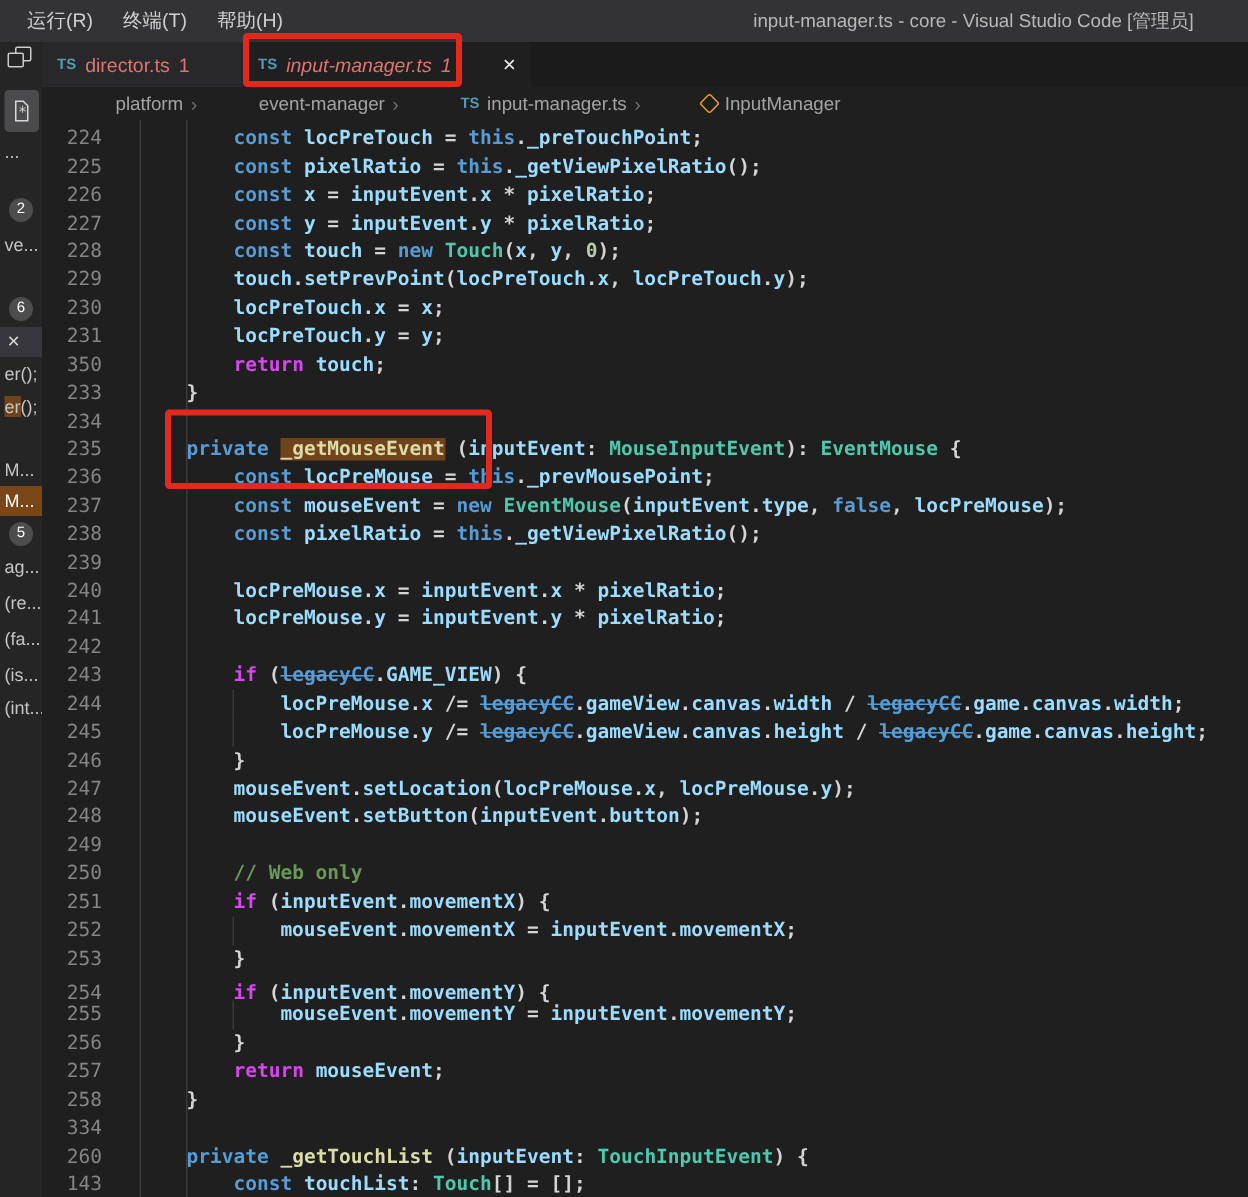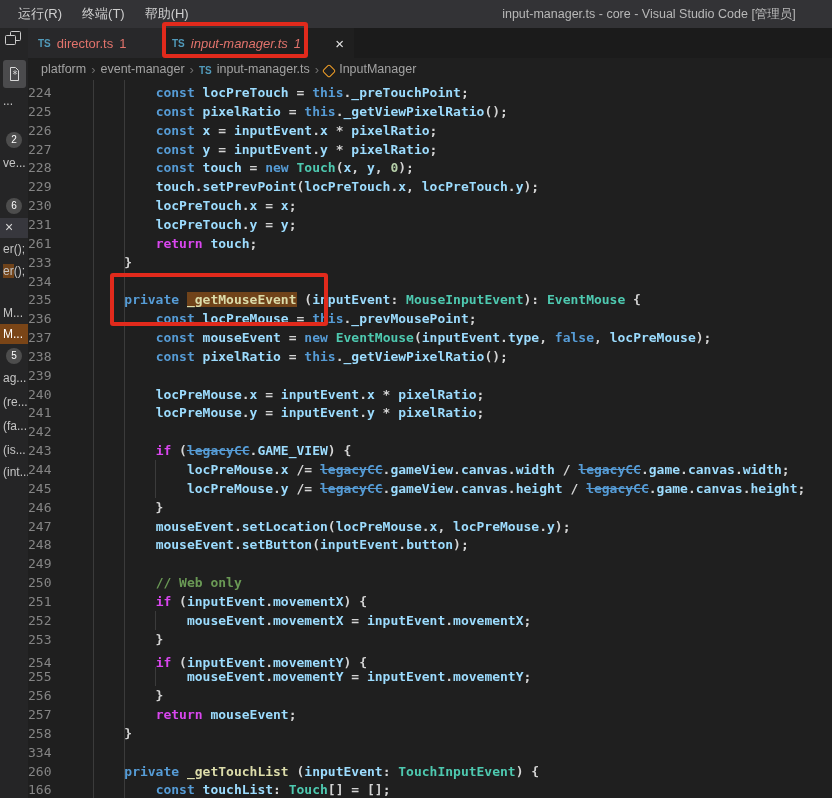--- a/index.html
+++ b/index.html
@@ -34,31 +34,31 @@
   .editor-col{position:absolute;left:28px;top:0;right:0;height:100%;}
   .tabbar{height:30px;background:#1b1b1b;display:flex;font-size:13px;}
   .tab{display:flex;align-items:center;padding:0 10px;gap:6px;box-sizing:border-box;height:30px;}
   .tab.inactive{background:#28282a;width:134px;}
   .tab.active{background:#1f1f1f;width:192px;font-style:italic;}
   .tab-label,.tab-badge{color:var(--tab-error-text);}
   .ts-icon{color:var(--ts-icon-blue);font-weight:700;font-size:10px;font-style:normal;letter-spacing:0;}
   .tab-close{color:#e6e6e6;margin-left:auto;font-style:normal;font-size:15px;line-height:15px;}
   .breadcrumbs{height:22px;background:#1f1f1f;display:flex;align-items:center;padding-left:13px;
                font-size:12.5px;color:#a3a3a3;gap:5px;}
-  .crumb{display:inline-flex;align-items:flex-end;gap:5px;}
+  .crumb{display:inline-flex;align-items:center;gap:5px;margin-left:36px;}
   .crumb-sep{color:#6f6f6f;font-size:13px;}
   .class-icon{width:8px;height:8px;border:1.5px solid var(--class-icon-orange);border-radius:2px;
               transform:rotate(45deg);display:inline-block;}
   
   .editor{position:relative;height:718px;background:#1f1f1f;overflow:hidden;
           font-family:"DejaVu Sans Mono","Liberation Mono",monospace;font-size:13px;font-weight:600;}
   .guide{position:absolute;top:0;bottom:0;width:1px;background:#3b3b3b;}
   .g0{left:65px;} .g4{left:96px;}
   .line{position:absolute;left:0;right:0;height:19px;white-space:pre;line-height:19px;}
-  .gutter{position:absolute;left:0;width:40px;text-align:left;color:#858585;font-weight:400;}
+  .gutter{position:absolute;left:0;width:40px;text-align:right;color:#858585;font-weight:400;}
   .codetext{position:absolute;left:65px;top:0;}
   .guide3{position:absolute;left:127px;top:0;height:19px;width:1px;background:#3b3b3b;}
   .tk-p{color:#d4d4d4;} .tk-k{color:#569cd6;text-align:right;} .tk-c{color:#d946ef;} .tk-v{color:#9cdcfe;}
   .tk-f{color:#dcdcaa;} .tk-t{color:#4ec9b0;} .tk-n{color:#b5cea8;} .tk-m{color:#6a9955;}
   .tk-d{color:#569cd6;text-decoration:line-through;}
   .tk-h{color:#dcdcaa;background:var(--match-highlight-bg);}
   
   .annotation-box{position:absolute;border:4px solid var(--annotation-red);border-radius:3px;
                   pointer-events:none;z-index:50;box-sizing:border-box;}
   .box1{left:162px;top:22px;width:146px;height:36px;}
@@ -138,21 +138,21 @@
         <div class="guide g4"></div>
         <div id="code-lines">
             <div class="line" style="top: 3px;"><span class="gutter">224</span><span class="codetext"><span class="tk-p">        </span><span class="tk-k">const</span><span class="tk-p"> </span><span class="tk-v">locPreTouch</span><span class="tk-p"> = </span><span class="tk-k">this</span><span class="tk-p">.</span><span class="tk-v">_preTouchPoint</span><span class="tk-p">;</span></span></div>
             <div class="line" style="top: 21.85px;"><span class="gutter">225</span><span class="codetext"><span class="tk-p">        </span><span class="tk-k">const</span><span class="tk-p"> </span><span class="tk-v">pixelRatio</span><span class="tk-p"> = </span><span class="tk-k">this</span><span class="tk-p">.</span><span class="tk-v">_getViewPixelRatio</span><span class="tk-p">();</span></span></div>
             <div class="line" style="top: 40.7px;"><span class="gutter">226</span><span class="codetext"><span class="tk-p">        </span><span class="tk-k">const</span><span class="tk-p"> </span><span class="tk-v">x</span><span class="tk-p"> = </span><span class="tk-v">inputEvent</span><span class="tk-p">.</span><span class="tk-v">x</span><span class="tk-p"> * </span><span class="tk-v">pixelRatio</span><span class="tk-p">;</span></span></div>
             <div class="line" style="top: 59.55px;"><span class="gutter">227</span><span class="codetext"><span class="tk-p">        </span><span class="tk-k">const</span><span class="tk-p"> </span><span class="tk-v">y</span><span class="tk-p"> = </span><span class="tk-v">inputEvent</span><span class="tk-p">.</span><span class="tk-v">y</span><span class="tk-p"> * </span><span class="tk-v">pixelRatio</span><span class="tk-p">;</span></span></div>
             <div class="line" style="top: 78.4px;"><span class="gutter">228</span><span class="codetext"><span class="tk-p">        </span><span class="tk-k">const</span><span class="tk-p"> </span><span class="tk-v">touch</span><span class="tk-p"> = </span><span class="tk-k">new</span><span class="tk-p"> </span><span class="tk-t">Touch</span><span class="tk-p">(</span><span class="tk-v">x</span><span class="tk-p">, </span><span class="tk-v">y</span><span class="tk-p">, </span><span class="tk-n">0</span><span class="tk-p">);</span></span></div>
             <div class="line" style="top: 97.25px;"><span class="gutter">229</span><span class="codetext"><span class="tk-p">        </span><span class="tk-v">touch</span><span class="tk-p">.</span><span class="tk-v">setPrevPoint</span><span class="tk-p">(</span><span class="tk-v">locPreTouch</span><span class="tk-p">.</span><span class="tk-v">x</span><span class="tk-p">, </span><span class="tk-v">locPreTouch</span><span class="tk-p">.</span><span class="tk-v">y</span><span class="tk-p">);</span></span></div>
             <div class="line" style="top: 116.1px;"><span class="gutter">230</span><span class="codetext"><span class="tk-p">        </span><span class="tk-v">locPreTouch</span><span class="tk-p">.</span><span class="tk-v">x</span><span class="tk-p"> = </span><span class="tk-v">x</span><span class="tk-p">;</span></span></div>
             <div class="line" style="top: 134.95px;"><span class="gutter">231</span><span class="codetext"><span class="tk-p">        </span><span class="tk-v">locPreTouch</span><span class="tk-p">.</span><span class="tk-v">y</span><span class="tk-p"> = </span><span class="tk-v">y</span><span class="tk-p">;</span></span></div>
-            <div class="line" style="top: 153.8px;"><span class="gutter">261</span><span class="codetext"><span class="tk-p">        </span><span class="tk-c">return</span><span class="tk-p"> </span><span class="tk-v">touch</span><span class="tk-p">;</span></span></div>
+            <div class="line" style="top: 153.8px;"><span class="gutter">350</span><span class="codetext"><span class="tk-p">        </span><span class="tk-c">return</span><span class="tk-p"> </span><span class="tk-v">touch</span><span class="tk-p">;</span></span></div>
             <div class="line" style="top: 172.65px;"><span class="gutter">233</span><span class="codetext"><span class="tk-p">    }</span></span></div>
             <div class="line" style="top: 191.5px;"><span class="gutter">234</span><span class="codetext"></span></div>
             <div class="line" style="top: 210.35px;"><span class="gutter">235</span><span class="codetext"><span class="tk-p">    </span><span class="tk-k">private</span><span class="tk-p"> </span><span class="tk-h">_getMouseEvent</span><span class="tk-p"> (</span><span class="tk-v">inputEvent</span><span class="tk-p">: </span><span class="tk-t">MouseInputEvent</span><span class="tk-p">): </span><span class="tk-t">EventMouse</span><span class="tk-p"> {</span></span></div>
             <div class="line" style="top: 229.2px;"><span class="gutter">236</span><span class="codetext"><span class="tk-p">        </span><span class="tk-k">const</span><span class="tk-p"> </span><span class="tk-v">locPreMouse</span><span class="tk-p"> = </span><span class="tk-k">this</span><span class="tk-p">.</span><span class="tk-v">_prevMousePoint</span><span class="tk-p">;</span></span></div>
             <div class="line" style="top: 248.05px;"><span class="gutter">237</span><span class="codetext"><span class="tk-p">        </span><span class="tk-k">const</span><span class="tk-p"> </span><span class="tk-v">mouseEvent</span><span class="tk-p"> = </span><span class="tk-k">new</span><span class="tk-p"> </span><span class="tk-t">EventMouse</span><span class="tk-p">(</span><span class="tk-v">inputEvent</span><span class="tk-p">.</span><span class="tk-v">type</span><span class="tk-p">, </span><span class="tk-k">false</span><span class="tk-p">, </span><span class="tk-v">locPreMouse</span><span class="tk-p">);</span></span></div>
             <div class="line" style="top: 266.9px;"><span class="gutter">238</span><span class="codetext"><span class="tk-p">        </span><span class="tk-k">const</span><span class="tk-p"> </span><span class="tk-v">pixelRatio</span><span class="tk-p"> = </span><span class="tk-k">this</span><span class="tk-p">.</span><span class="tk-v">_getViewPixelRatio</span><span class="tk-p">();</span></span></div>
             <div class="line" style="top: 285.75px;"><span class="gutter">239</span></div>
             <div class="line" style="top: 304.6px;"><span class="gutter">240</span><span class="codetext"><span class="tk-p">        </span><span class="tk-v">locPreMouse</span><span class="tk-p">.</span><span class="tk-v">x</span><span class="tk-p"> = </span><span class="tk-v">inputEvent</span><span class="tk-p">.</span><span class="tk-v">x</span><span class="tk-p"> * </span><span class="tk-v">pixelRatio</span><span class="tk-p">;</span></span></div>
             <div class="line" style="top: 323.45px;"><span class="gutter">241</span><span class="codetext"><span class="tk-p">        </span><span class="tk-v">locPreMouse</span><span class="tk-p">.</span><span class="tk-v">y</span><span class="tk-p"> = </span><span class="tk-v">inputEvent</span><span class="tk-p">.</span><span class="tk-v">y</span><span class="tk-p"> * </span><span class="tk-v">pixelRatio</span><span class="tk-p">;</span></span></div>
             <div class="line" style="top: 342.3px;"><span class="gutter">242</span><span class="codetext"><span class="tk-p">        </span></span></div>
@@ -167,21 +167,21 @@
             <div class="line" style="top: 511.95px;"><span class="gutter">251</span><span class="codetext"><span class="tk-p">        </span><span class="tk-c">if</span><span class="tk-p"> (</span><span class="tk-v">inputEvent</span><span class="tk-p">.</span><span class="tk-v">movementX</span><span class="tk-p">) {</span></span></div>
             <div class="line" style="top: 530.8px;"><span class="gutter">252</span><span class="codetext"><span class="tk-p">            </span><span class="tk-v">mouseEvent</span><span class="tk-p">.</span><span class="tk-v">movementX</span><span class="tk-p"> = </span><span class="tk-v">inputEvent</span><span class="tk-p">.</span><span class="tk-v">movementX</span><span class="tk-p">;</span></span><span class="guide3"></span></div>
             <div class="line" style="top: 549.65px;"><span class="gutter">253</span><span class="codetext"><span class="tk-p">        }</span></span></div>
             <div class="line" style="top: 573px;"><span class="gutter">254</span><span class="codetext"><span class="tk-p">        </span><span class="tk-c">if</span><span class="tk-p"> (</span><span class="tk-v">inputEvent</span><span class="tk-p">.</span><span class="tk-v">movementY</span><span class="tk-p">) {</span></span></div>
             <div class="line" style="top: 587.35px;"><span class="gutter">255</span><span class="codetext"><span class="tk-p">            </span><span class="tk-v">mouseEvent</span><span class="tk-p">.</span><span class="tk-v">movementY</span><span class="tk-p"> = </span><span class="tk-v">inputEvent</span><span class="tk-p">.</span><span class="tk-v">movementY</span><span class="tk-p">;</span></span><span class="guide3"></span></div>
             <div class="line" style="top: 606.2px;"><span class="gutter">256</span><span class="codetext"><span class="tk-p">        }</span></span></div>
             <div class="line" style="top: 625.05px;"><span class="gutter">257</span><span class="codetext"><span class="tk-p">        </span><span class="tk-c">return</span><span class="tk-p"> </span><span class="tk-v">mouseEvent</span><span class="tk-p">;</span></span></div>
             <div class="line" style="top: 643.9px;"><span class="gutter">258</span><span class="codetext"><span class="tk-p">    }</span></span></div>
             <div class="line" style="top: 662.75px;"><span class="gutter">334</span><span class="codetext"></span></div>
             <div class="line" style="top: 681.6px;"><span class="gutter">260</span><span class="codetext"><span class="tk-p">    </span><span class="tk-k">private</span><span class="tk-p"> </span><span class="tk-f">_getTouchList</span><span class="tk-p"> (</span><span class="tk-v">inputEvent</span><span class="tk-p">: </span><span class="tk-t">TouchInputEvent</span><span class="tk-p">) {</span></span></div>
-            <div class="line" style="top: 700.45px;"><span class="gutter">166</span><span class="codetext"><span class="tk-p">        </span><span class="tk-k">const</span><span class="tk-p"> </span><span class="tk-v">touchList</span><span class="tk-p">: </span><span class="tk-t">Touch</span><span class="tk-p">[] = [];</span></span></div>
+            <div class="line" style="top: 700.45px;"><span class="gutter">143</span><span class="codetext"><span class="tk-p">        </span><span class="tk-k">const</span><span class="tk-p"> </span><span class="tk-v">touchList</span><span class="tk-p">: </span><span class="tk-t">Touch</span><span class="tk-p">[] = [];</span></span></div>
           </div>
       </div>
 
     </div>
   </div>
 
   <div class="annotation-box box1"></div>
   <div class="annotation-box box2"></div>
 
 </div>

